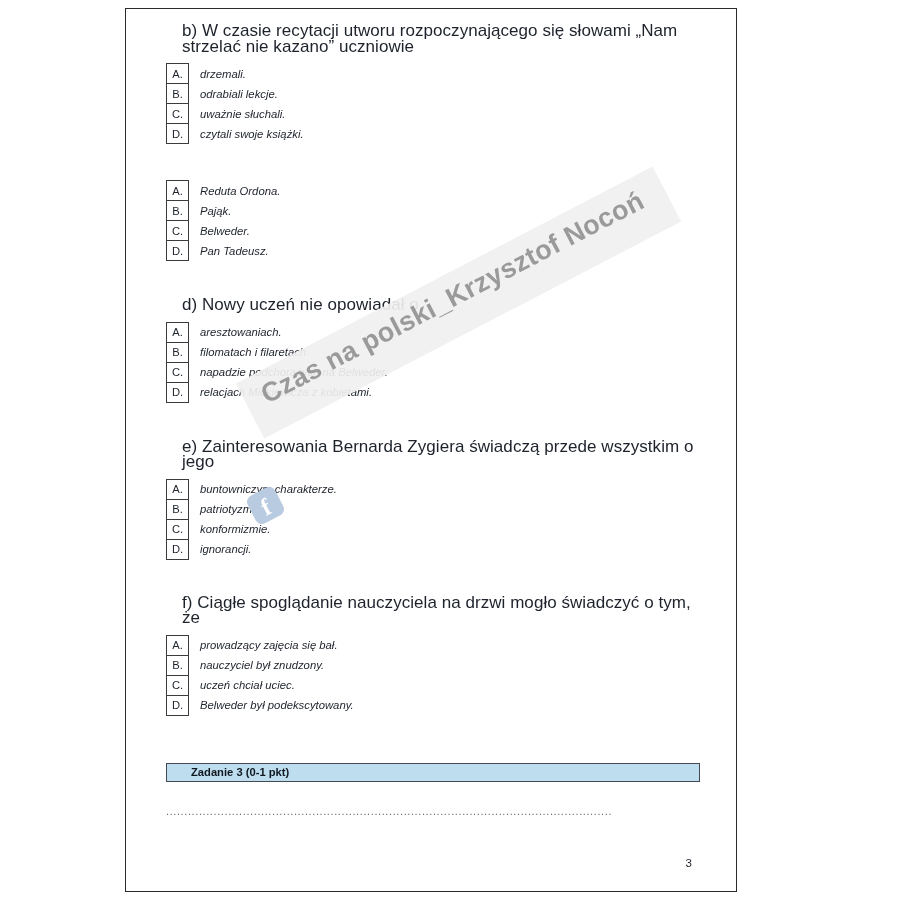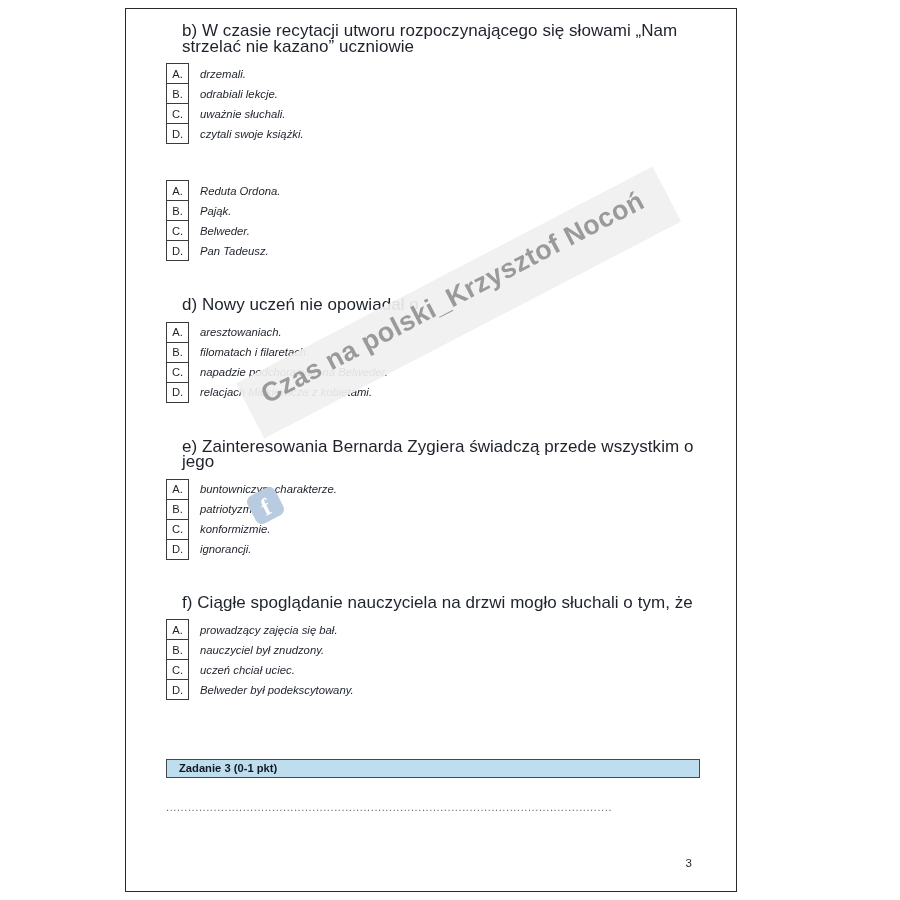--- a/index.html
+++ b/index.html
@@ -84,26 +84,25 @@
 
   
   .task-gap { height: 33px; }
 
   .task-header {
     background: #bedef0;
     border: 1.2px solid #444a52;
     box-sizing: border-box;
     height: 19px;
     line-height: 17px;
-    padding-left: 12px;
+    padding-left: 24px;
     font-size: 11.2px;
     font-weight: bold;
     color: #111820;
     width: 534px;
-    margin-top: 12px;
   }
 
   .task-prompt {
     margin-top: 19px;
     font-size: 11.3px;
     font-weight: bold;
     color: #111820;
   }
 
   .answer-line {
@@ -282,21 +281,21 @@
           <td class="opt-letter">D.</td>
           <td class="opt-text">ignorancji.</td>
         </tr>
       </tbody>
         </table>
     </div>
 
     <div class="gap-e"></div>
 
     <div class="question">
-      <p class="stem">f) Ciągłe spoglądanie nauczyciela na drzwi mogło słuchali o tym, że</p>
+      <p class="stem">f) Ciągłe spoglądanie nauczyciela na drzwi mogło świadczyć o tym, że</p>
       <table class="options">
         <tbody>
             <tr>
           <td class="opt-letter">A.</td>
           <td class="opt-text">prowadzący zajęcia się bał.</td>
         </tr>
         <tr>
           <td class="opt-letter">B.</td>
           <td class="opt-text">nauczyciel był znudzony.</td>
         </tr>

